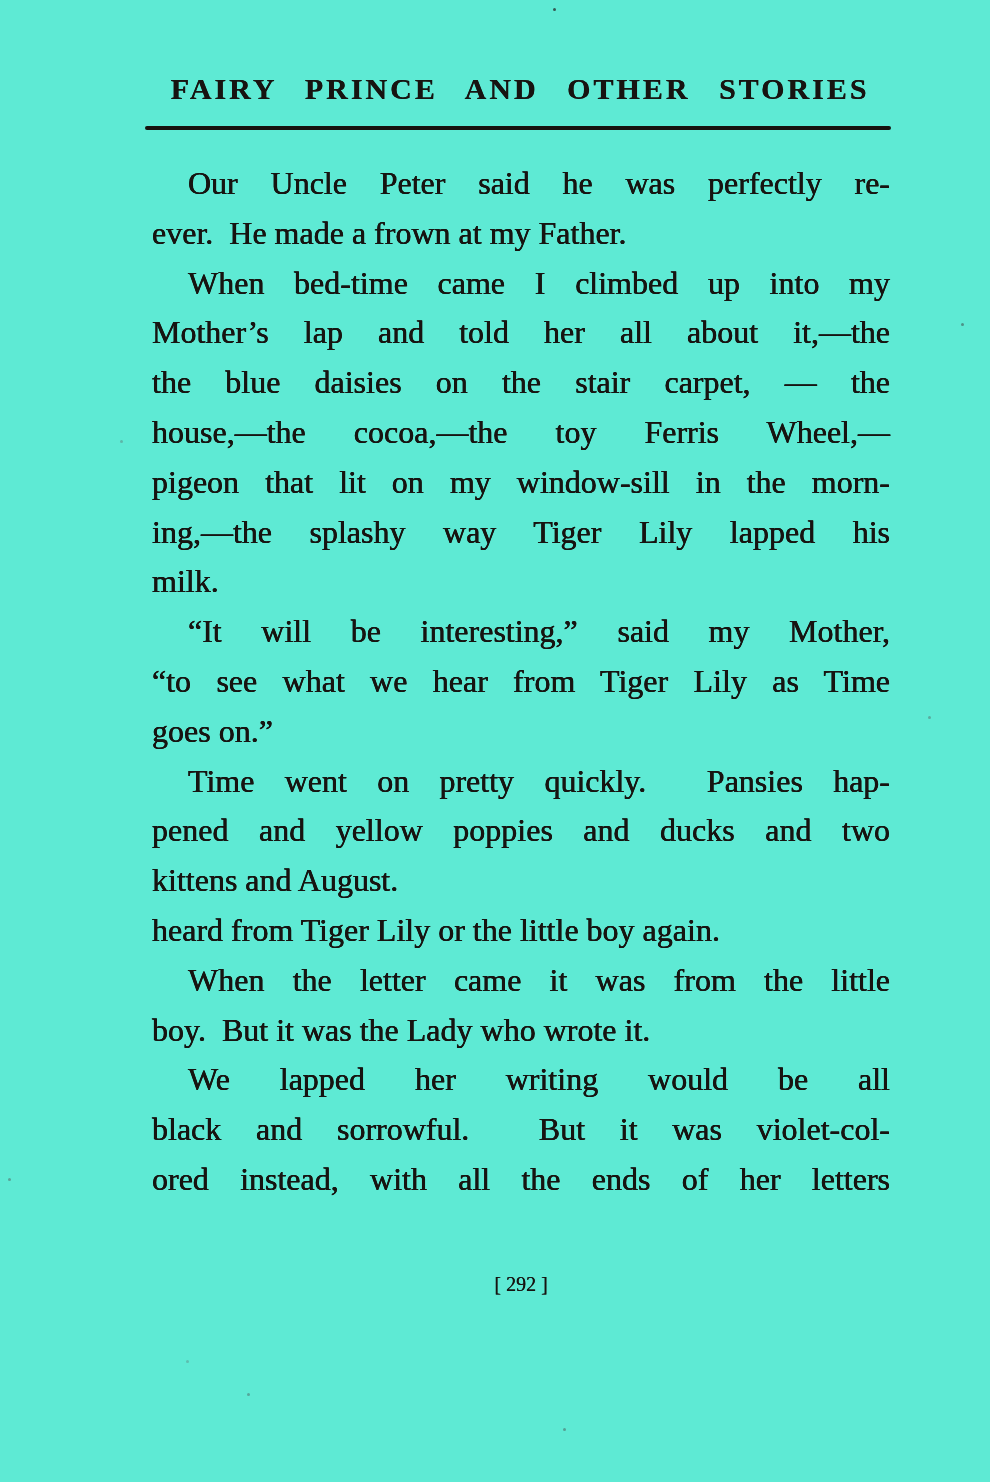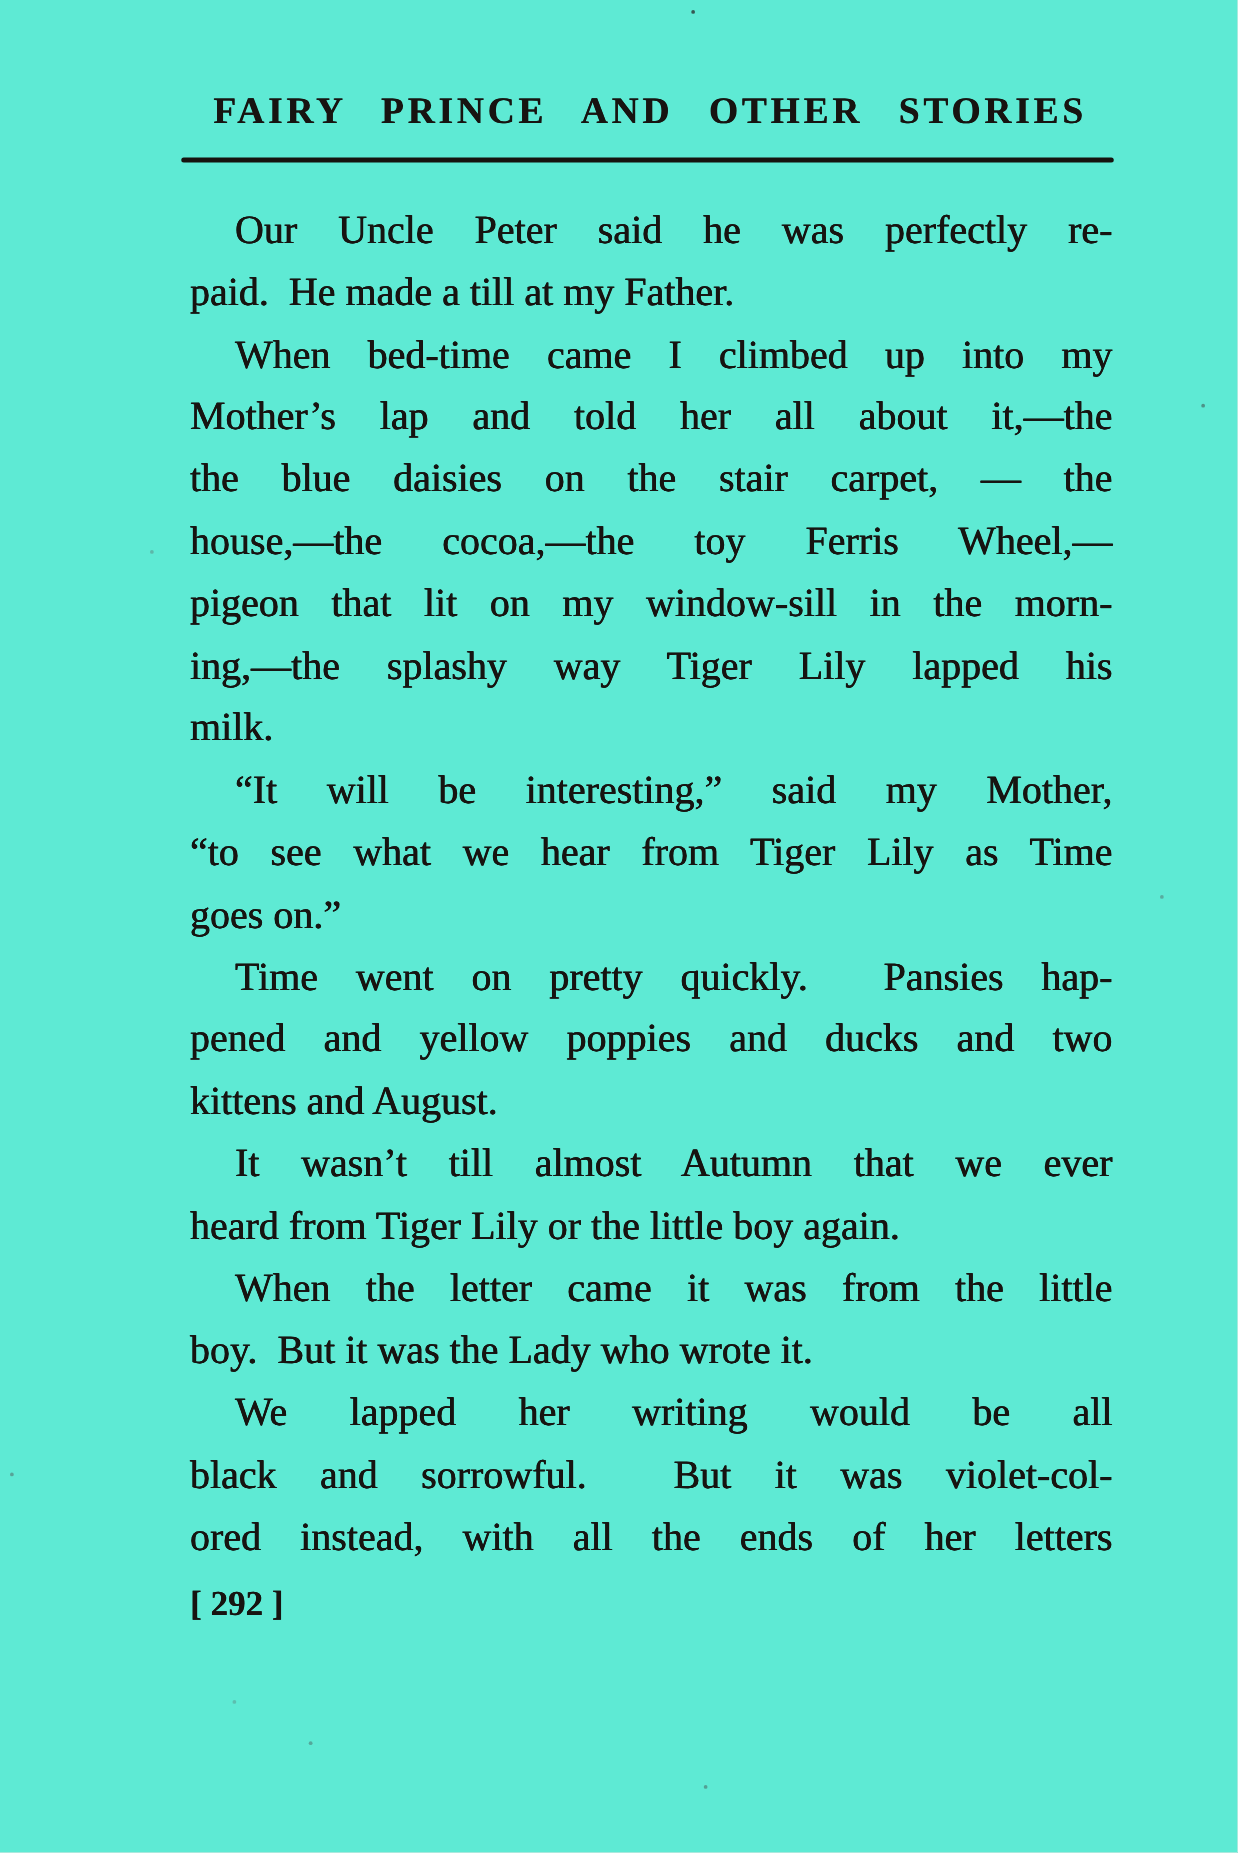--- a/index.html
+++ b/index.html
@@ -61,25 +61,24 @@
   }
   .line.indent {
     text-indent: 36px;
   }
   
   .footer-folio {
     position: absolute;
     top: 1264px;
     left: 152px;
     width: 738px;
-    text-align: left;
-    font-size: 28px;
+    text-align: center;
+    font-size: 20px;
     line-height: 40px;
     text-shadow: 0.25px 0 0 currentColor;
-    font-weight: bold;
   }
   
   .speck-layer {
     position: absolute;
     top: 0; left: 0;
     width: 3px; height: 3px;
     border-radius: 50%;
     background: transparent;
     box-shadow:
       553px 8px 0 0 rgba(40,40,40,0.75),
@@ -96,35 +95,34 @@
 <body>
 
 <div class="page">
 
   <div class="header-title">FAIRY PRINCE AND OTHER STORIES</div>
 
   <div class="header-rule"></div>
 
   <div class="text-block">
       <div class="line indent justify">Our Uncle Peter said he was perfectly re-</div>
-      <div class="line">paid.  He made a till at my Father.</div>
+      <div class="line">ever.  He made a frown at my Father.</div>
       <div class="line indent justify">When bed-time came I climbed up into my</div>
       <div class="line justify">Mother’s lap and told her all about it,—the</div>
       <div class="line justify">the blue daisies on the stair carpet, — the</div>
       <div class="line justify">house,—the cocoa,—the toy Ferris Wheel,—</div>
       <div class="line justify">pigeon that lit on my window-sill in the morn-</div>
       <div class="line justify">ing,—the splashy way Tiger Lily lapped his</div>
       <div class="line">milk.</div>
       <div class="line indent justify">“It will be interesting,” said my Mother,</div>
       <div class="line justify">“to see what we hear from Tiger Lily as Time</div>
       <div class="line">goes on.”</div>
       <div class="line indent justify">Time went on pretty quickly.  Pansies hap-</div>
       <div class="line justify">pened and yellow poppies and ducks and two</div>
       <div class="line">kittens and August.</div>
-      <div class="line indent justify">It wasn’t till almost Autumn that we ever</div>
       <div class="line">heard from Tiger Lily or the little boy again.</div>
       <div class="line indent justify">When the letter came it was from the little</div>
       <div class="line">boy.  But it was the Lady who wrote it.</div>
       <div class="line indent justify">We lapped her writing would be all</div>
       <div class="line justify">black and sorrowful.  But it was violet-col-</div>
       <div class="line justify">ored instead, with all the ends of her letters</div>
     </div>
 
   <div class="footer-folio">[ 292 ]</div>
 

